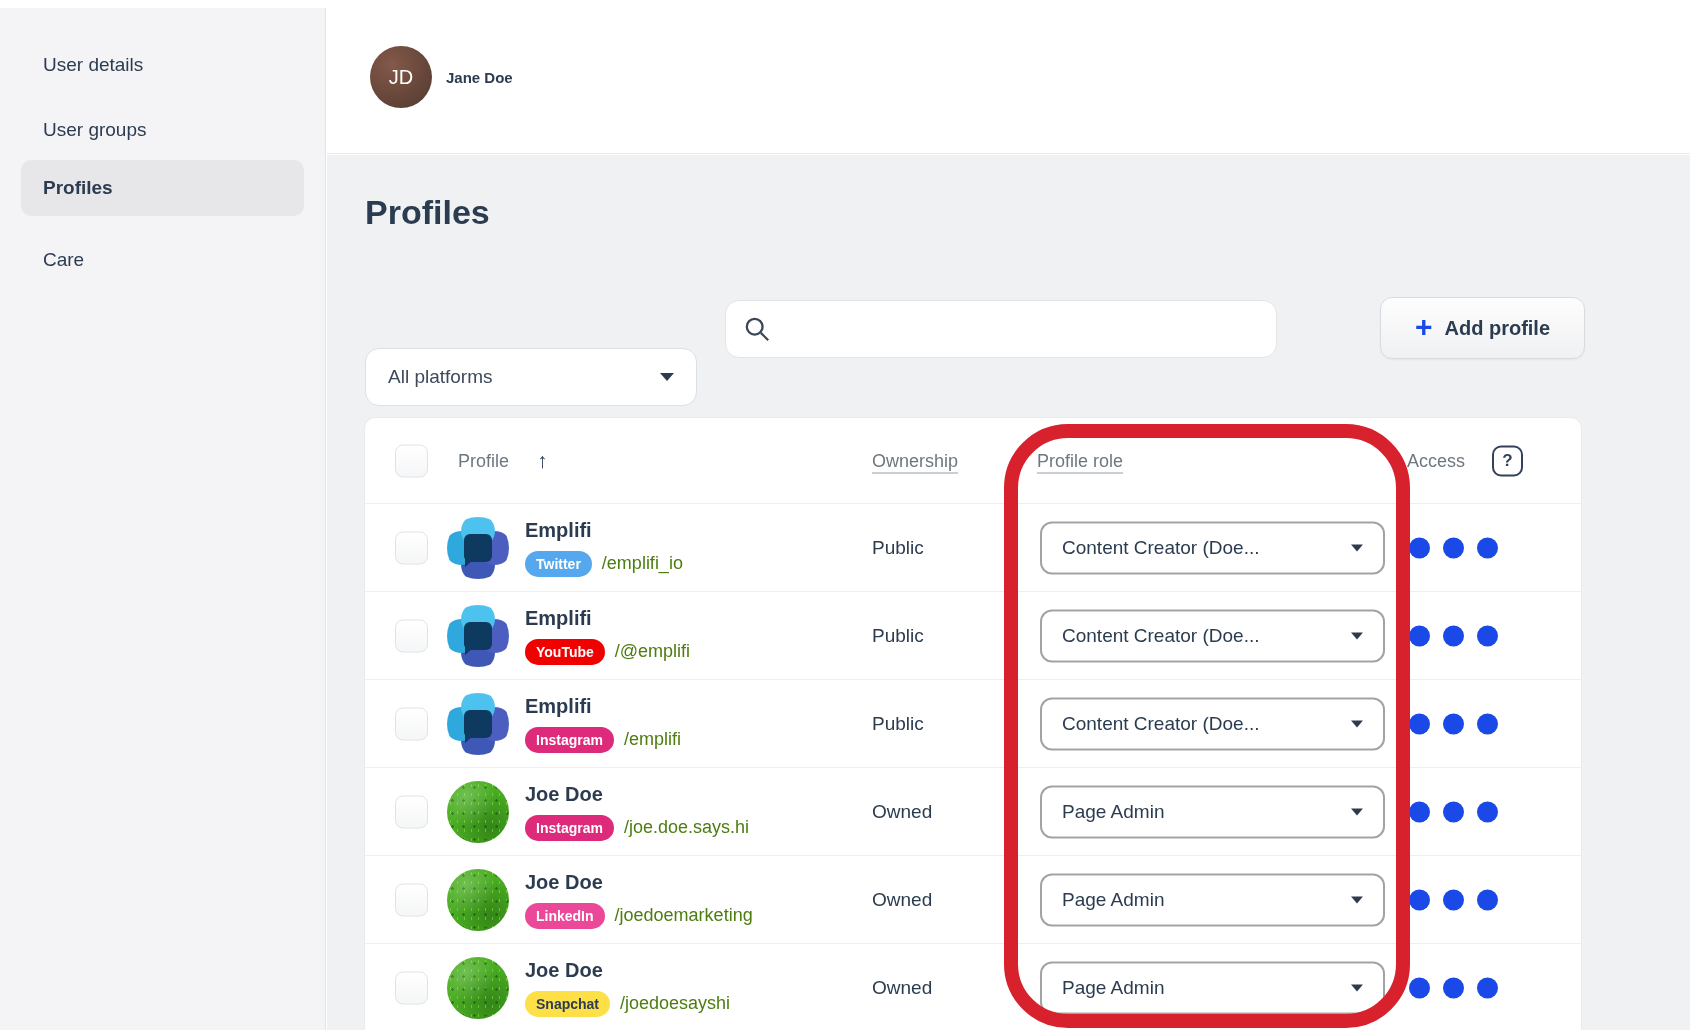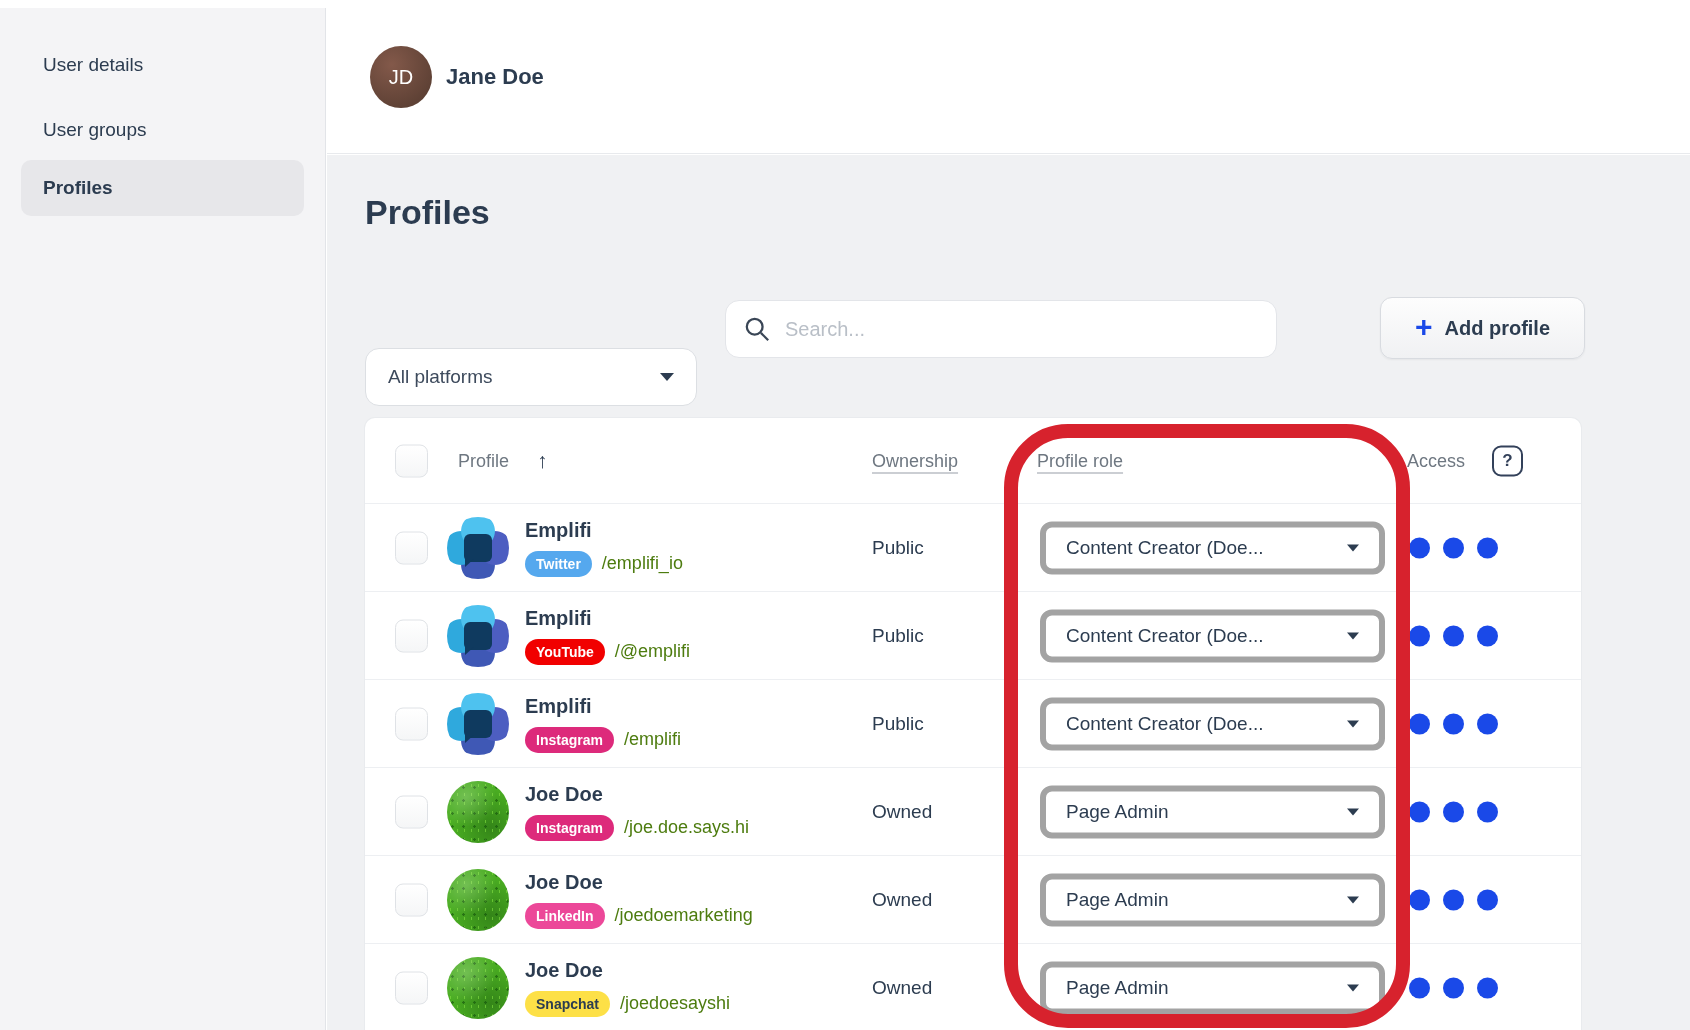--- a/index.html
+++ b/index.html
@@ -14,21 +14,21 @@
     border-radius:10px; cursor:pointer; color:#2c3c50; }
   .side-item.active { background:#e7e7ea; font-weight:700; }
 
   
   .topbar { position:absolute; left:327px; top:0; width:1363px; height:154px;
     background:#fff; border-bottom:1px solid #e8eaed; }
   .user-avatar { position:absolute; left:43px; top:46px; width:62px; height:62px;
     border-radius:50%; background:radial-gradient(circle at 35% 30%, #83594a, #5e4135 75%);
     color:#fff; font-size:20px; display:flex; align-items:center; justify-content:center; }
   .user-name { position:absolute; left:119px; top:0; height:154px; display:flex;
-    align-items:center; font-size:22px; font-weight:700; }
+    align-items:center; font-size:15px; font-weight:700; }
 
   
   .main-bg { position:absolute; left:327px; top:155px; width:1363px; height:875px;
     background:#f0f1f3; }
   .page-title { position:absolute; left:365px; top:193px; font-size:34px; font-weight:700; }
 
   
   .platform-select { position:absolute; left:365px; top:300px; width:332px; height:58px;
     background:#fff; border:1px solid #dcdfe3; border-radius:14px; display:flex;
     align-items:center; padding:0 22px; font-size:19px; color:#3d4a5c; cursor:pointer;margin-top:48px; }
@@ -88,21 +88,21 @@
 
   .prof-text { position:absolute; left:160px; top:50%; transform:translateY(-50%); }
   .prof-name { font-size:20px; font-weight:700; margin-bottom:9px; }
   .prof-sub { display:flex; align-items:center; gap:10px; }
   .badge { font-size:14px; font-weight:700; color:#fff; padding:4px 11px;
     border-radius:13px; line-height:1.3; }
   .handle { font-size:18px; color:#4d7c0f; }
   .ownership { position:absolute; left:507px; top:50%; transform:translateY(-50%);
     font-size:19px; }
   .role-select { position:absolute; left:675px; top:50%; transform:translateY(-50%);
-    width:345px; height:53px; background:#fff; border:6px solid #a3a3a3; border-radius:12px;
+    width:345px; height:53px; background:#fff; border:2px solid #a3a3a3; border-radius:12px;
     display:flex; align-items:center; padding:0 20px; cursor:pointer; }
   .role-select .role-label { font-size:19px; white-space:nowrap; overflow:hidden; }
   .role-select .caret { margin-left:auto; border-left-width:6px; border-right-width:6px;
     border-top-width:7px; }
   .dots { position:absolute; left:1044px; top:50%; transform:translateY(-50%);
     display:flex; gap:13px; }
   .dot { width:21px; height:21px; border-radius:50%; background:var(--dot-blue,#1a49e8); }
 
   
   .annotation { position:absolute; left:1004px; top:424px; width:406px; height:604px;
@@ -114,20 +114,23 @@
 <nav class="sidebar">
   <div class="side-item" style="top:29px">
       <span>User details</span>
     </div>
   <div class="side-item" style="top:94px">
       <span>User groups</span>
     </div>
   <div class="side-item active" style="top:152px">
       <span>Profiles</span>
     </div>
+  <div class="side-item" style="top:224px">
+      <span>Care</span>
+    </div>
 </nav>
 
 <header class="topbar">
   <div class="user-avatar">
       <span>JD</span>
     </div>
   <div class="user-name">Jane Doe</div>
 </header>
 
 <div class="main-bg"></div>
@@ -137,21 +140,20 @@
 <div class="platform-select">
   <span>All platforms</span>
   <span class="caret"></span>
 </div>
 
 <div class="search-box">
   <svg width="27" height="27" viewBox="0 0 24 24">
     <circle cx="9.5" cy="9.5" r="7" fill="none" stroke="#3a4656" stroke-width="2"></circle>
     <line x1="15" y1="15" x2="21.5" y2="21.5" stroke="#3a4656" stroke-width="2"></line>
   </svg>
-  <input type="text" placeholder="Search..." style="">
 </div>
 
 <button class="add-btn">
   <span class="plus">+</span>
   <span class="lbl">Add profile</span>
 </button>
 
 <div class="table">
   <div class="thead">
     <span class="checkbox"></span>

